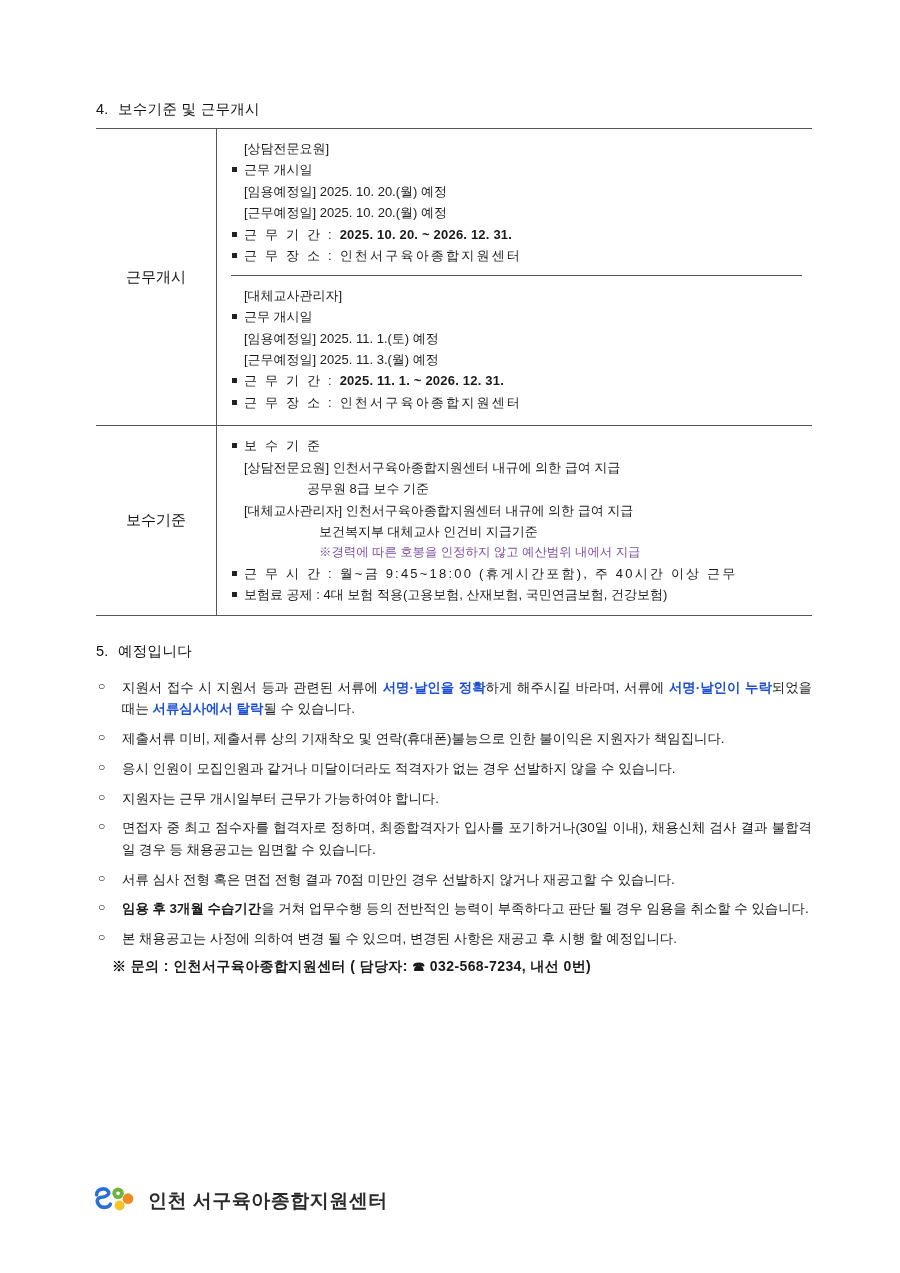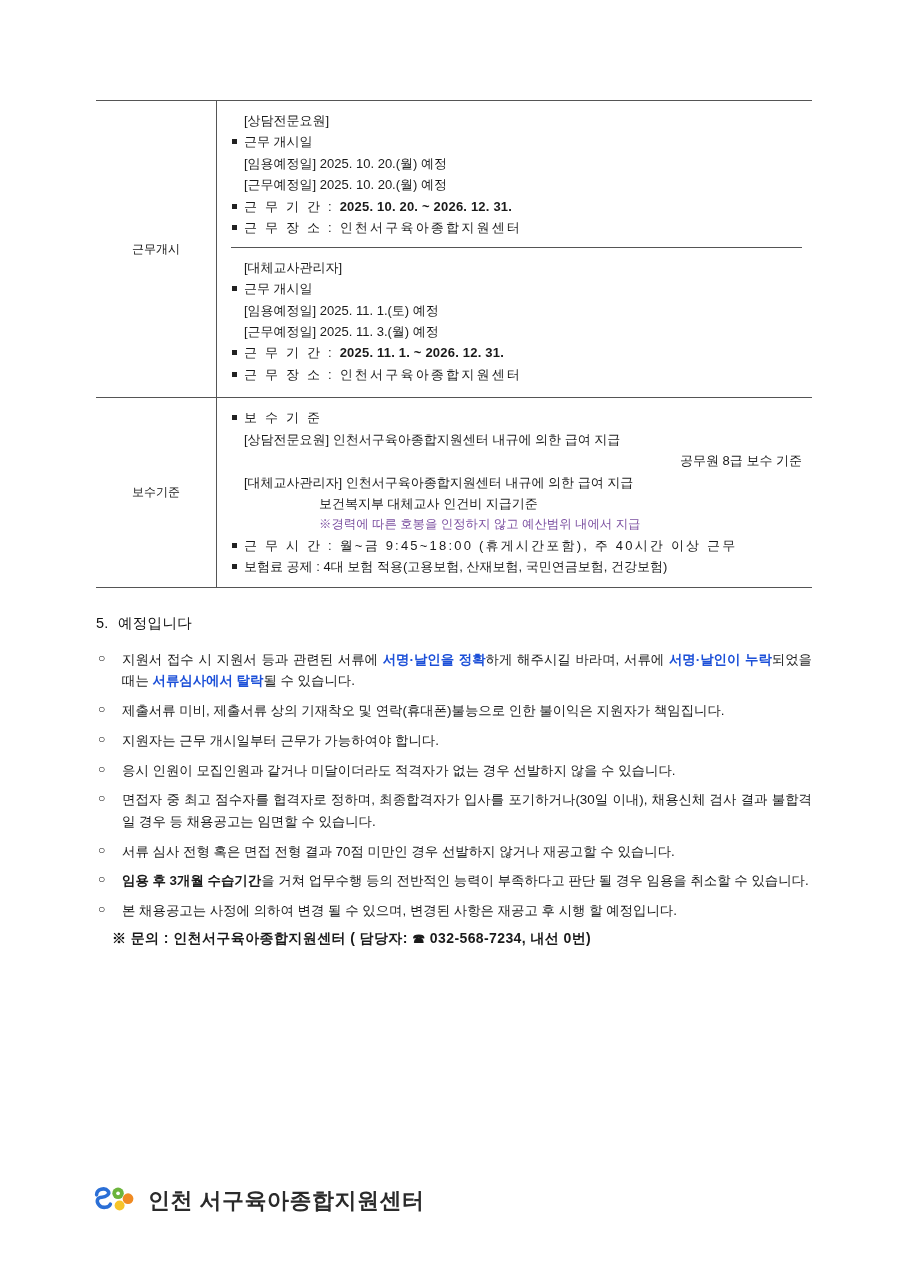--- a/index.html
+++ b/index.html
@@ -51,21 +51,21 @@
   table.info td {
     vertical-align: middle;
     padding: 0;
   }
   .t-top { border-top: 1.4px solid #555; }
   .t-bot { border-bottom: 1.4px solid #555; }
   .row-sep { border-bottom: 1.1px solid #555; }
   .col-label {
     width: 120px;
     text-align: center;
-    font-size: 12px;
+    font-size: 15px;
     border-right: 1.1px solid #555;
     color: #111;
   }
   .col-body {
     padding: 9px 10px 9px 14px !important;
     font-size: 13px;
     line-height: 1.65;
   }
   .sub-block { padding-bottom: 3px; }
   .sub-block.divided {
@@ -88,21 +88,20 @@
     height: 5px;
     background: #222;
   }
   .plain-line {
     padding-left: 13px;
     white-space: nowrap;
   }
   .indent-line {
     padding-left: 76px;
     white-space: nowrap;
-    text-align: right;
   }
   .indent-line2 {
     padding-left: 88px;
     white-space: nowrap;
   }
   .bold { font-weight: bold; letter-spacing: 0.2px; }
   .note-purple {
     color: #7b4fa0;
     font-size: 12.4px;
     padding-left: 88px;
@@ -148,32 +147,35 @@
   .footer {
     position: absolute;
     left: 92px;
     bottom: 55px;
     display: flex;
     align-items: center;
     gap: 10px;
   }
   .logo-mark { width: 46px; height: 34px; }
   .footer-text {
-    font-size: 22px;
+    font-size: 19px;
     font-weight: bold;
     color: #2a2a2a;
     letter-spacing: 0.5px;
   }
 </style>
 </head>
 <body>
 
 <div class="page">
   <div class="content">
 
+    <div class="sec-head">
+      <span class="num">4.</span><span>보수기준 및 근무개시</span>
+    </div>
 
     <table class="info">
       <tbody>
           <tr>
         <td class="col-label t-top row-sep">근무개시</td>
         <td class="col-body t-top row-sep">
 
           <div class="sub-block divided">
             <div class="plain-line">[상담전문요원]</div>
             <div class="bullet-line">근무 개시일</div>
@@ -215,24 +217,24 @@
     </div>
 
     <ul class="notes">
       <li>
         <span>지원서 접수 시 지원서 등과 관련된 서류에 </span><span class="hl-blue">서명·날인을 정확</span><span>하게 해주시길 바라며, 서류에 </span><span class="hl-blue">서명·날인이 누락</span><span>되었을 때는 </span><span class="hl-blue">서류심사에서 탈락</span><span>될 수 있습니다.</span>
       </li>
       <li>
         <span>제출서류 미비, 제출서류 상의 기재착오 및 연락(휴대폰)불능으로 인한 불이익은 지원자가 책임집니다.</span>
       </li>
       <li>
+        <span>응시 인원이 모집인원과 같거나 미달이더라도 적격자가 없는 경우 선발하지 않을 수 있습니다.</span>
+      </li>
+      <li>
         <span>지원자는 근무 개시일부터 근무가 가능하여야 합니다.</span>
-      </li>
-      <li>
-        <span>응시 인원이 모집인원과 같거나 미달이더라도 적격자가 없는 경우 선발하지 않을 수 있습니다.</span>
       </li>
       <li>
         <span>면접자 중 최고 점수자를 협격자로 정하며, 최종합격자가 입사를 포기하거나(30일 이내), 채용신체 검사 결과 불합격일 경우 등 채용공고는 임면할 수 있습니다.</span>
       </li>
       <li>
         <span>서류 심사 전형 혹은 면접 전형 결과 70점 미만인 경우 선발하지 않거나 재공고할 수 있습니다.</span>
       </li>
       <li>
         <span class="strong">임용 후 3개월 수습기간</span><span>을 거쳐 업무수행 등의 전반적인 능력이 부족하다고 판단 될 경우 임용을 취소할 수 있습니다.</span>
       </li>

